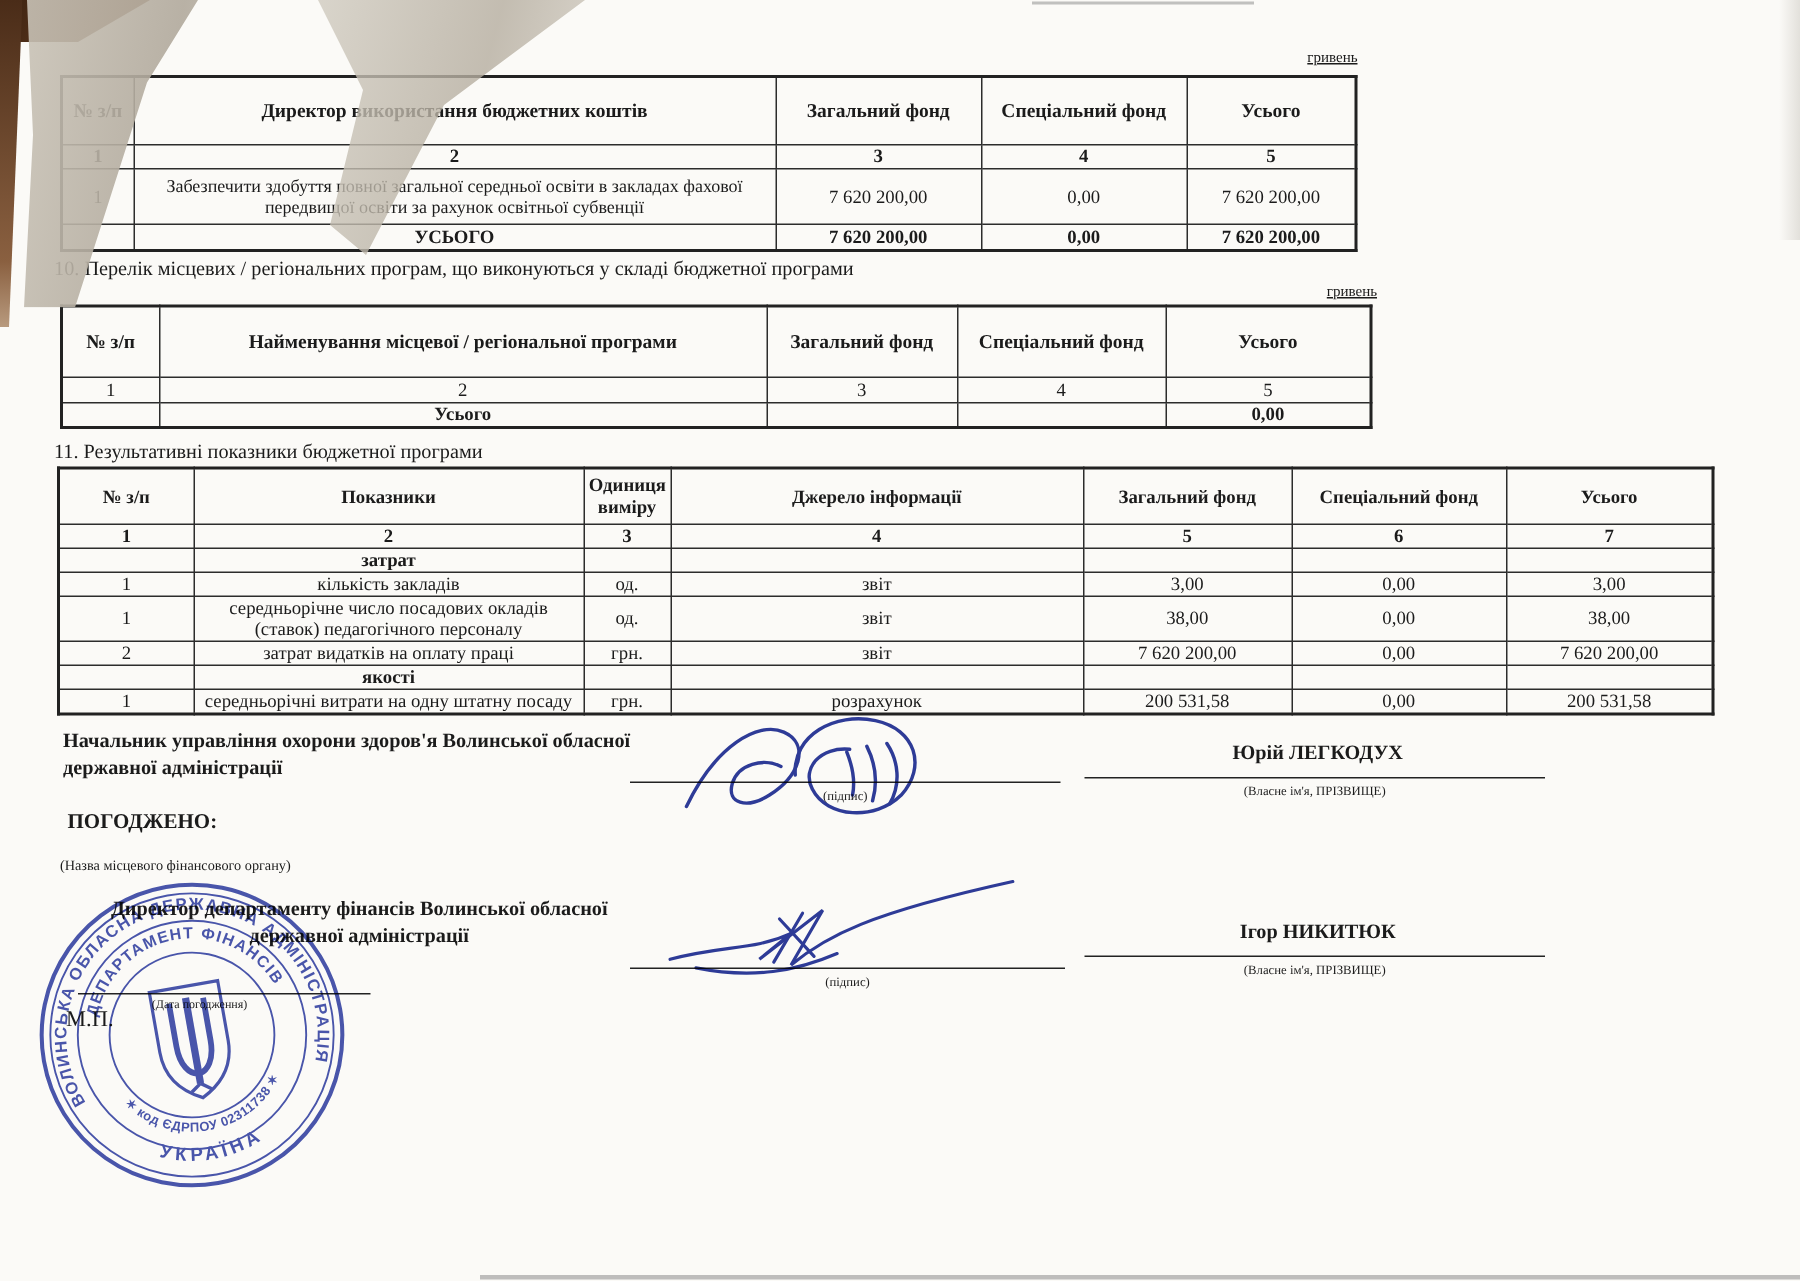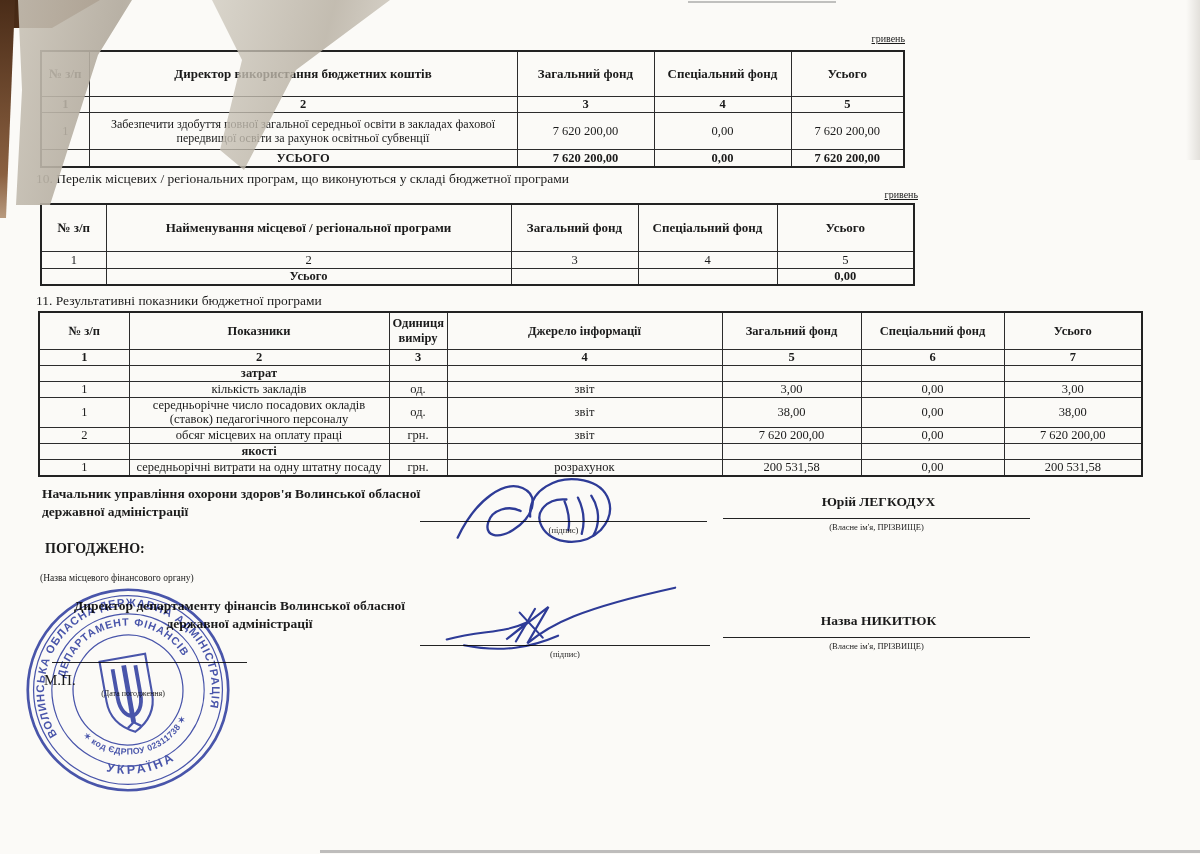--- a/index.html
+++ b/index.html
@@ -214,21 +214,21 @@
       <td>1</td>
       <td>середньорічне число посадових окладів (ставок) педагогічного персоналу</td>
       <td>од.</td>
       <td>звіт</td>
       <td>38,00</td>
       <td>0,00</td>
       <td>38,00</td>
     </tr>
     <tr class="r1">
       <td>2</td>
-      <td>обсяг місцевих на оплату праці</td>
+      <td>затрат видатків на оплату праці</td>
       <td>грн.</td>
       <td>звіт</td>
       <td>7 620 200,00</td>
       <td>0,00</td>
       <td>7 620 200,00</td>
     </tr>
     <tr class="grp">
       <td></td>
       <td class="b">якості</td>
       <td></td>
@@ -265,35 +265,35 @@
       <path d="M 148 30 C 156 42 158 58 150 72"></path>
     </g>
   </svg>
 
   <div class="abs pog" style="left:45px;top:541px;">ПОГОДЖЕНО:</div>
   <div class="orgcap">(Назва місцевого фінансового органу)</div>
 
   <div class="abs off-title" style="left:42px;top:597px;text-align:center;">Директор департаменту фінансів Волинської обласної державної адміністрації</div>
   <div class="sline" style="left:420px;top:645px;width:290px;"></div>
   <div class="cap" style="left:420px;top:649px;width:290px;">(підпис)</div>
-  <div class="name" style="left:725px;top:613px;width:307px;">Назва НИКИТЮК</div>
+  <div class="name" style="left:725px;top:613px;width:307px;">Ігор НИКИТЮК</div>
   <div class="sline" style="left:723px;top:637px;width:307px;"></div>
   <div class="cap" style="left:723px;top:641px;width:307px;">(Власне ім'я, ПРІЗВИЩЕ)</div>
 
   <svg class="sig" style="left:430px;top:580px;width:260px;height:72px;" viewBox="0 0 260 75">
     <g fill="none" stroke="#2e3c9c" stroke-width="2.2" stroke-linecap="round">
       <path d="M 12 62 C 50 52 70 56 96 44 L 74 62 L 118 28 L 96 66 C 120 46 150 30 250 8"></path>
       <path d="M 30 68 C 70 76 100 70 128 58"></path>
       <path d="M 88 34 L 112 60"></path>
       <path d="M 104 30 L 84 64"></path>
     </g>
   </svg>
 
   <div class="sline" style="left:52px;top:662px;width:195px;"></div>
-  <div class="cap" style="left:58px;top:665px;width:150px;font-size:8px;margin-top:24px;">(Дата погодження)</div>
+  <div class="cap" style="left:58px;top:665px;width:150px;font-size:8px;">(Дата погодження)</div>
   <div class="abs mp" style="left:44px;top:672px;">М.П.</div>
 
   <svg class="stamp" viewBox="0 0 220 220">
     <defs>
       <path id="tp-outer-top" d="M 28.2 139.8 A 87 87 0 1 1 191.8 139.8"></path>
       <path id="tp-outer-bottom" d="M 38.7 159.9 A 87 87 0 0 0 181.3 159.9"></path>
       <path id="tp-mid-top" d="M 44 121.6 A 67 67 0 1 1 176 121.6"></path>
       <path id="tp-mid-bottom" d="M 49.3 138.3 A 67 67 0 0 0 170.7 138.3"></path>
     </defs>
     <g fill="none" stroke="#2c3ba3">

